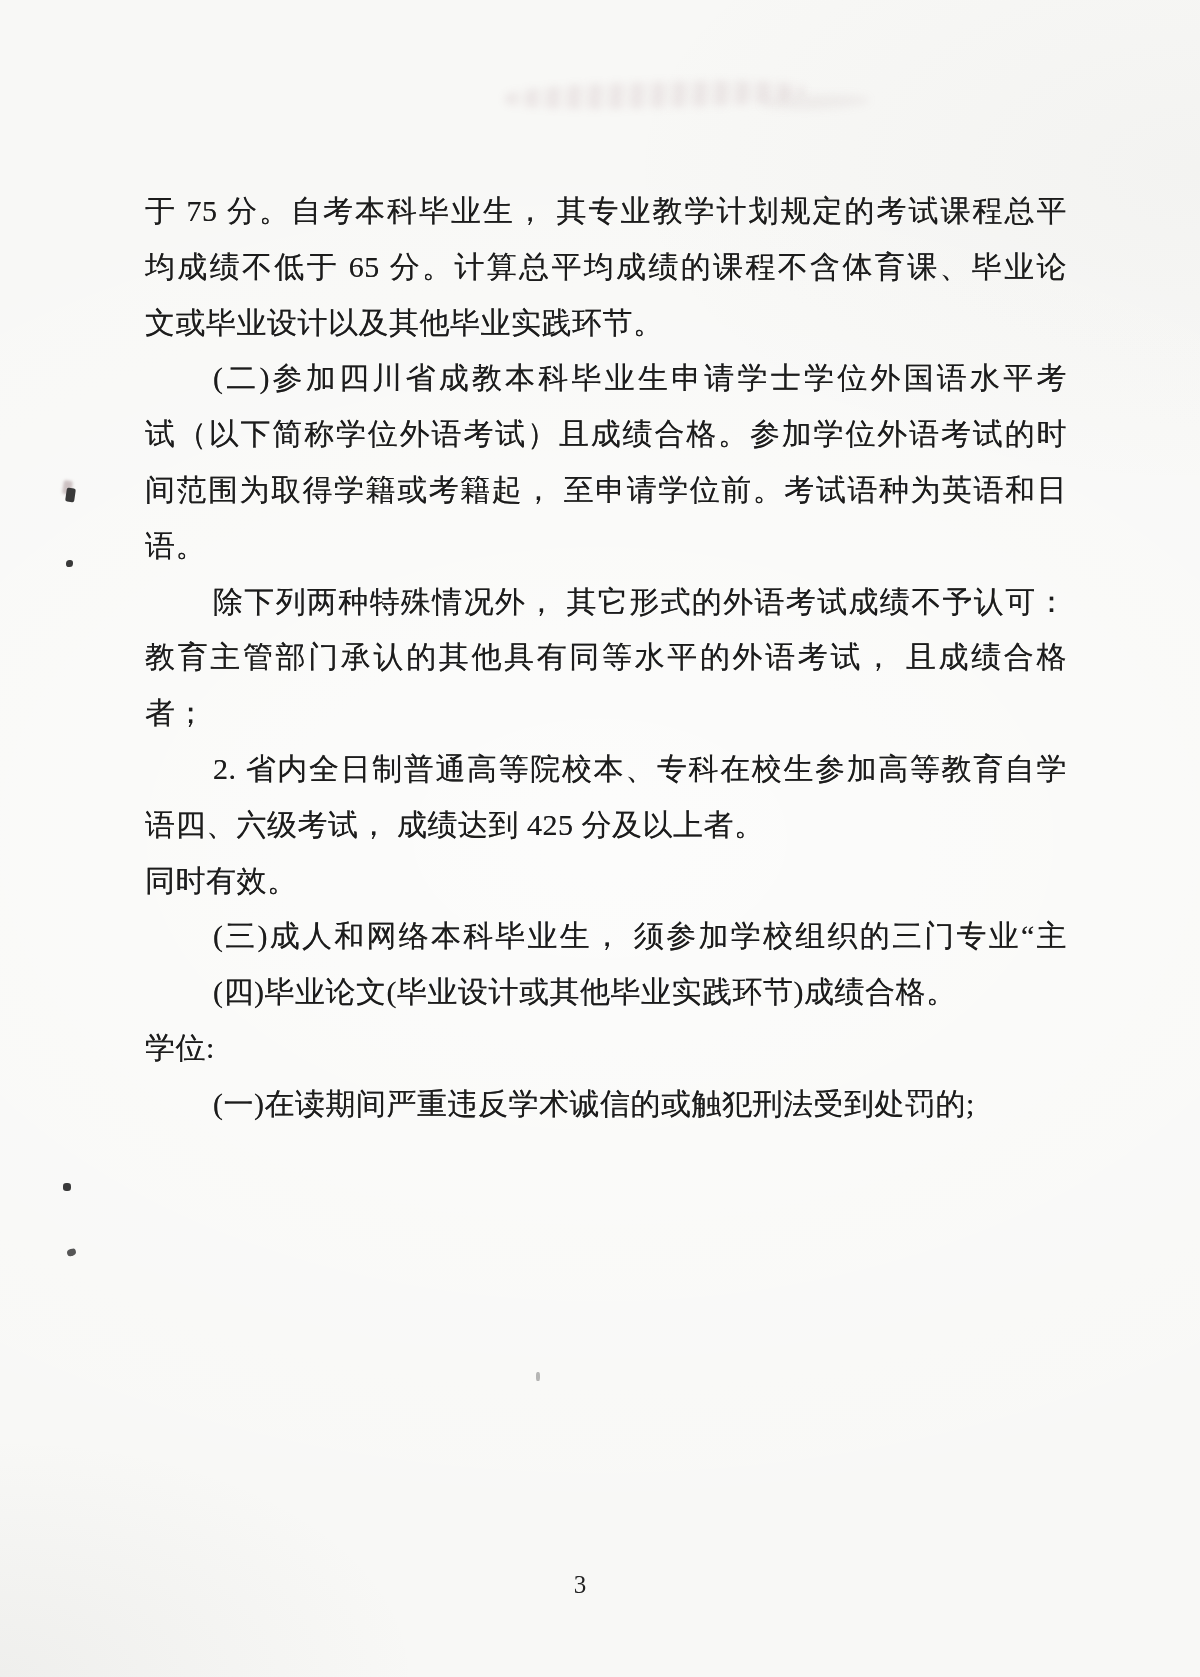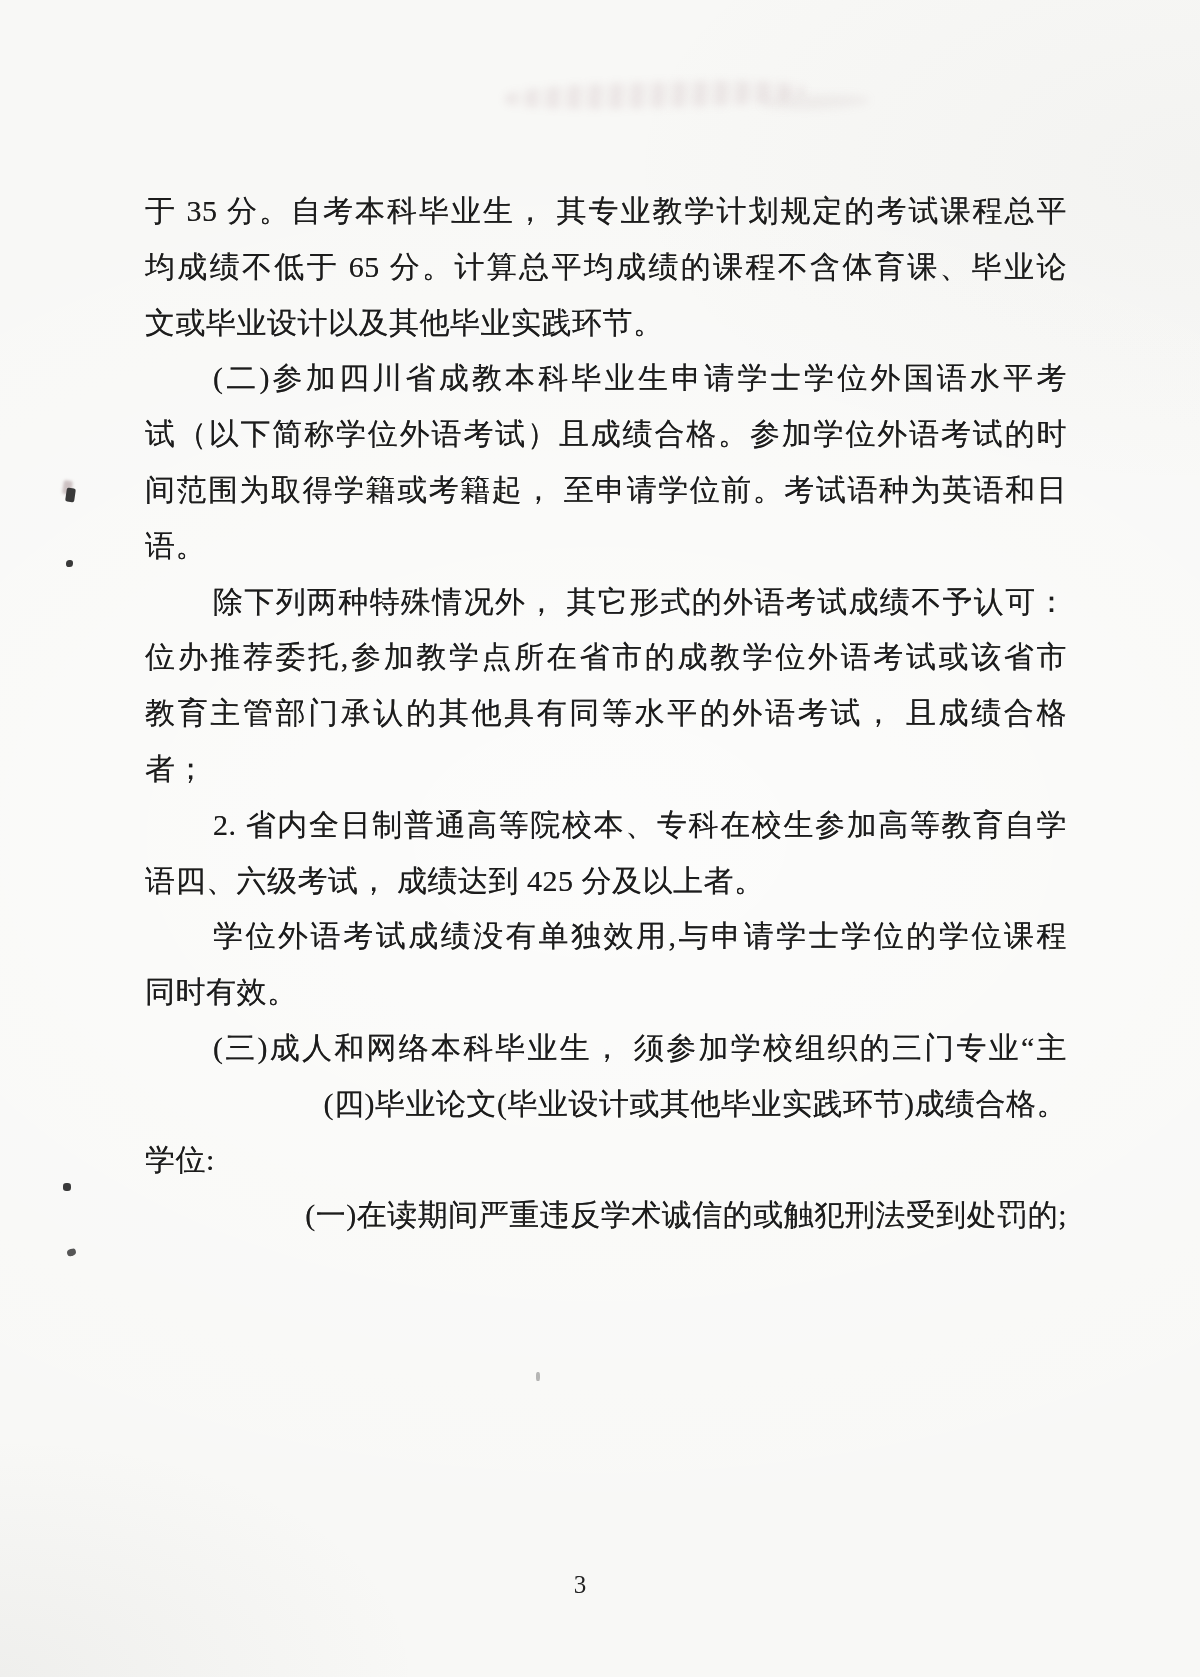--- a/index.html
+++ b/index.html
@@ -76,21 +76,20 @@
     white-space: nowrap;
     text-align: left;
   }
   .line.fill {
     white-space: normal;
     text-align: justify;
     text-align-last: justify;
   }
   .line.indent {
     text-indent: 68px;
-    text-align: right;
   }
   .page-number {
     position: absolute;
     left: 530px;
     top: 1571px;
     width: 100px;
     text-align: center;
     font-size: 25px;
     color: #222;
   }
@@ -103,34 +102,32 @@
   <div class="smudge"></div>
   <div class="smudge-tail"></div>
 
   <div class="speck speck-1"></div>
   <div class="speck speck-2"></div>
   <div class="speck speck-3"></div>
   <div class="speck speck-4"></div>
   <div class="speck speck-5"></div>
 
   <div class="text-block">
-      <div class="line fill">于 35 分。自考本科毕业生， 其专业教学计划规定的考试课程总平</div>
+      <div class="line fill">于 75 分。自考本科毕业生， 其专业教学计划规定的考试课程总平</div>
       <div class="line fill">均成绩不低于 65 分。计算总平均成绩的课程不含体育课、毕业论</div>
       <div class="line">文或毕业设计以及其他毕业实践环节。</div>
       <div class="line indent fill">(二)参加四川省成教本科毕业生申请学士学位外国语水平考</div>
       <div class="line fill">试（以下简称学位外语考试）且成绩合格。参加学位外语考试的时</div>
       <div class="line fill">间范围为取得学籍或考籍起， 至申请学位前。考试语种为英语和日</div>
       <div class="line">语。</div>
       <div class="line indent fill">除下列两种特殊情况外， 其它形式的外语考试成绩不予认可：</div>
-      <div class="line fill">位办推荐委托,参加教学点所在省市的成教学位外语考试或该省市</div>
       <div class="line fill">教育主管部门承认的其他具有同等水平的外语考试， 且成绩合格</div>
       <div class="line">者；</div>
       <div class="line indent fill">2. 省内全日制普通高等院校本、专科在校生参加高等教育自学</div>
       <div class="line">语四、六级考试， 成绩达到 425 分及以上者。</div>
-      <div class="line indent fill">学位外语考试成绩没有单独效用,与申请学士学位的学位课程</div>
       <div class="line">同时有效。</div>
       <div class="line indent fill">(三)成人和网络本科毕业生， 须参加学校组织的三门专业“主</div>
       <div class="line indent">(四)毕业论文(毕业设计或其他毕业实践环节)成绩合格。</div>
       <div class="line">学位:</div>
       <div class="line indent">(一)在读期间严重违反学术诚信的或触犯刑法受到处罚的;</div>
     </div>
 
   <div class="page-number">3</div>
 
 </div>

